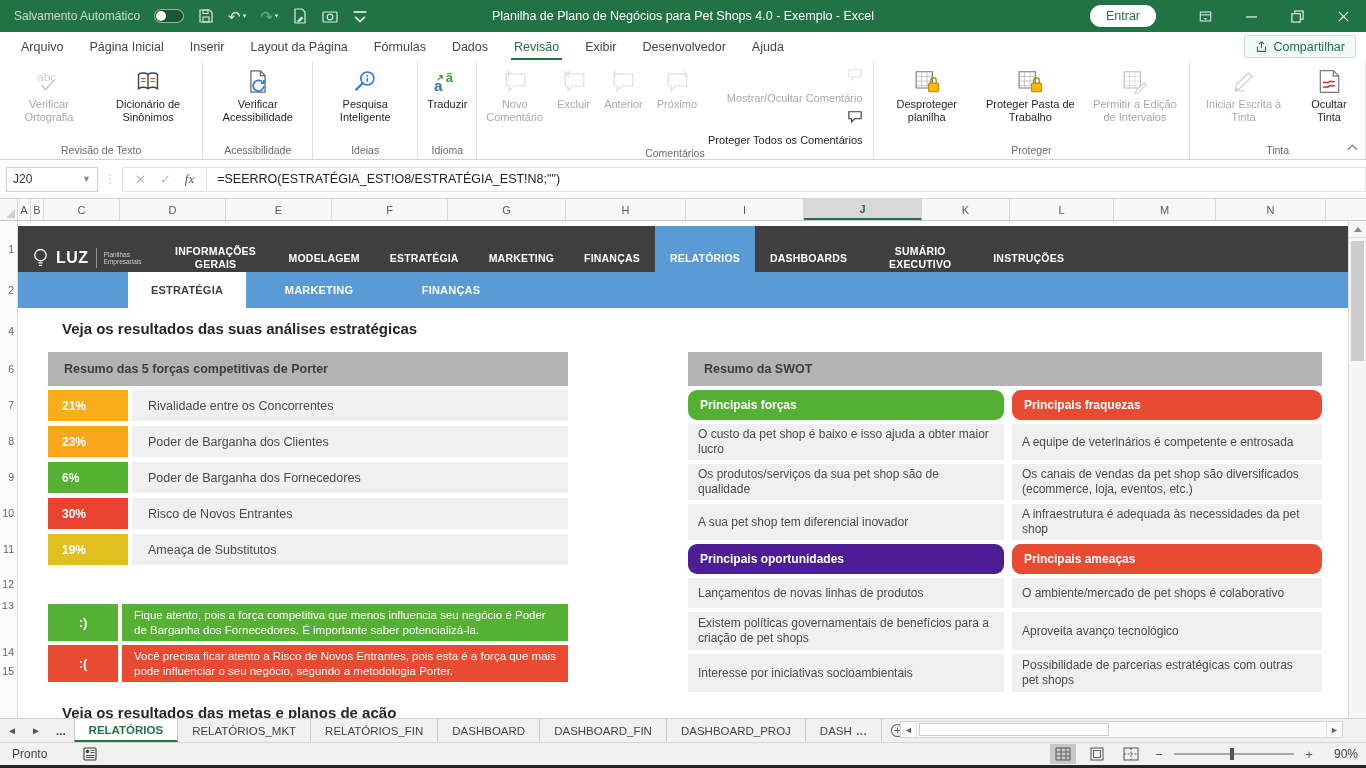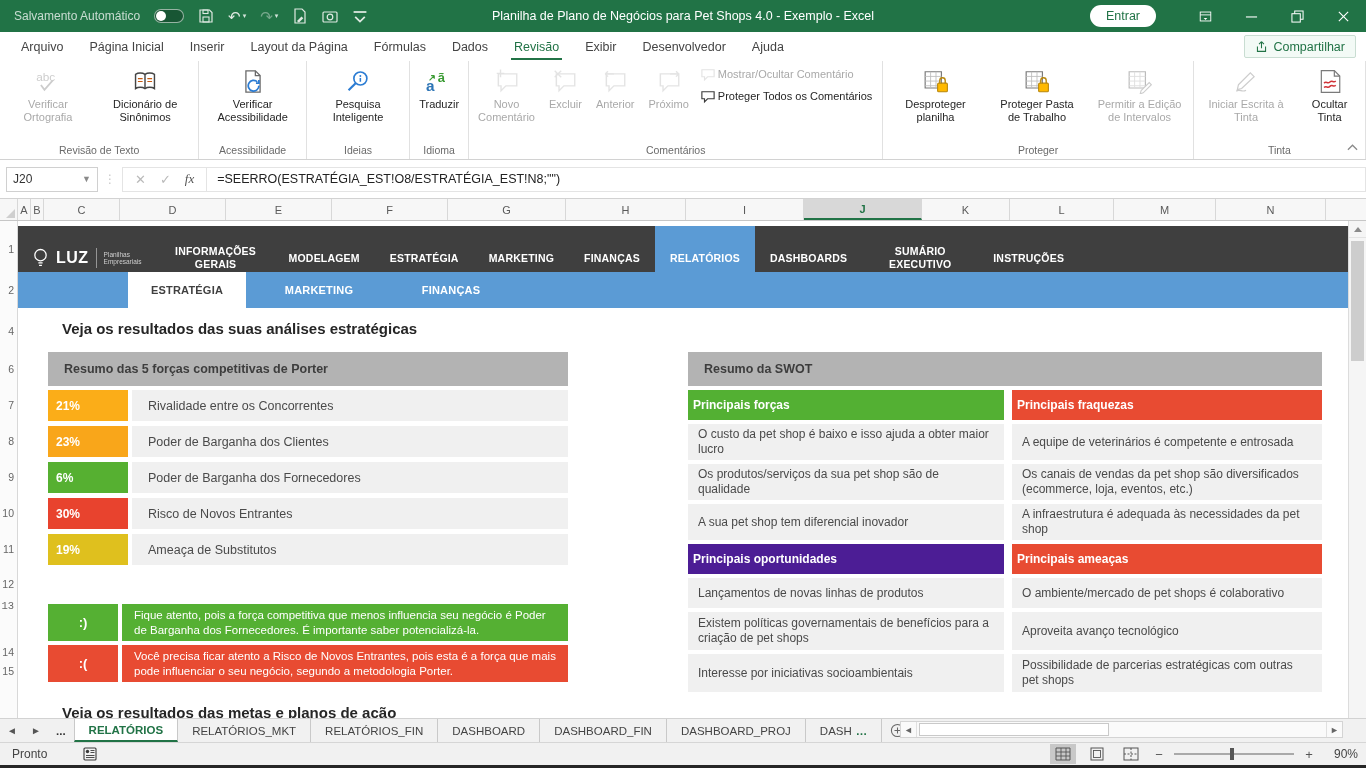--- a/index.html
+++ b/index.html
@@ -40,21 +40,21 @@
   .ribbon{position:absolute;left:0;top:61px;width:1366px;height:99px;background:#fff;border-bottom:1px solid #d2d2d2;display:flex;align-items:stretch;overflow:hidden;}
   .rgroup{position:relative;display:flex;flex-direction:column;border-right:1px solid #e1e1e1;padding:3px 2px 0 2px;}
   .rrow{display:flex;align-items:stretch;flex:1;}
   .rbtn{display:flex;flex-direction:column;align-items:center;justify-content:flex-start;padding:3px 7px 0 7px;text-align:center;}
   .rbtn .ricon{height:28px;display:flex;align-items:center;justify-content:center;}
   .rbtn .ricon svg{width:26px;height:25px;}
   .rbtn .rlabel{font-size:11px;line-height:13px;color:#262626;max-width:104px;margin-top:3px;}
   .rbtn.disabled .rlabel{color:#a9a9a9;}
   .rbtn.disabled .ricon svg{opacity:.5;filter:grayscale(1);}
   .rstack{display:flex;flex-direction:column;justify-content:flex-start;gap:6px;padding:4px 8px 0 4px;}
-  .sbtn{display:flex;align-items:flex-start;gap:2px;font-size:11px;color:#262626;white-space:nowrap;}
+  .sbtn{display:flex;align-items:flex-end;gap:8px;font-size:11px;color:#262626;white-space:nowrap;flex-direction:column;}
   .sbtn svg{width:16px;height:14px;}
   .sbtn.disabled{color:#a9a9a9;}
   .sbtn.disabled svg{opacity:.5;filter:grayscale(1);}
   .rgroup-label{height:19px;display:flex;align-items:center;justify-content:center;font-size:10.5px;color:#6a6a6a;white-space:nowrap;padding:0 8px;}
   .collapse-ribbon{position:absolute;right:8px;bottom:3px;}
   .collapse-ribbon svg{width:11px;height:9px;}
 
   
   .formulabar{position:absolute;left:0;top:160px;width:1366px;height:39px;background:#fff;border-bottom:1px solid #d2d2d2;display:flex;align-items:center;}
   .namebox{width:92px;height:25px;margin-left:6px;border:1px solid #d0d0d0;display:flex;align-items:center;font-size:12px;color:#333;padding:0 6px;justify-content:space-between;}
@@ -85,28 +85,28 @@
   .navitem .w2{max-width:86px;}
   .navitem.active{background:#5b9bd5;}
   .subnav{position:absolute;left:18px;top:272px;width:1330px;height:36px;background:#5b9bd5;display:flex;align-items:stretch;}
   .subtab{width:118px;margin-right:14px;display:flex;align-items:center;justify-content:center;font-size:11px;font-weight:bold;color:#fff;letter-spacing:.2px;}
   .subtab:first-child{margin-left:110px;}
   .subtab.active{background:#fff;color:#404040;}
   .section-title{position:absolute;left:62px;top:320px;font-size:15px;font-weight:bold;color:#262626;}
   .bottom-title{position:absolute;left:62px;top:704px;font-size:15px;font-weight:bold;color:#262626;}
 
   .tbl-header{position:absolute;background:#b3b3b3;display:flex;align-items:center;padding-left:16px;font-size:12.5px;font-weight:bold;color:#3d3d3d;}
-  .p-val{position:absolute;left:48px;width:80px;height:31px;display:flex;align-items:center;padding-left:8px;color:#fff;font-weight:bold;font-size:12px;}
+  .p-val{position:absolute;left:48px;width:80px;height:31px;display:flex;align-items:center;padding-left:14px;color:#fff;font-weight:bold;font-size:12px;}
   .p-label{position:absolute;left:132px;width:436px;height:31px;background:#f0f0f0;display:flex;align-items:center;padding-left:16px;font-size:12.5px;color:#4a4a4a;}
   .note-icon{position:absolute;left:48px;width:70px;display:flex;align-items:center;justify-content:center;color:#fff;font-weight:bold;font-size:13px;}
   .note-text{position:absolute;left:122px;width:446px;color:#fff;font-size:11.5px;line-height:15px;display:flex;align-items:center;padding:0 12px;}
 
   .swot-grid{position:absolute;left:688px;top:390px;width:634px;display:grid;grid-template-columns:316px 310px;column-gap:8px;row-gap:4px;
              grid-template-rows:30px 36px 36px 36px 30px 30px 38px 38px;}
-  .swot-h{display:flex;align-items:center;padding-left:5px;color:#fff;font-weight:bold;font-size:12px;}
+  .swot-h{display:flex;align-items:center;padding-left:12px;color:#fff;font-weight:bold;font-size:12px;border-radius:9px;}
   .swot-c{background:#f0f0f0;display:flex;align-items:center;padding:2px 10px;font-size:12px;color:#4a4a4a;line-height:15px;}
 
   
   .vscroll{position:absolute;left:1348px;top:221px;width:18px;height:497px;background:#f5f5f5;border-left:1px solid #dcdcdc;}
   .vs-up{height:17px;border-bottom:1px solid #e3e3e3;display:flex;align-items:center;justify-content:center;}
   .vs-thumb{position:absolute;left:2px;right:2px;top:20px;height:120px;background:#cdcdcd;}
   .tri{width:0;height:0;border-left:4px solid transparent;border-right:4px solid transparent;border-bottom:5px solid #8a8a8a;}
 
   
   .sheettabs{position:absolute;left:0;top:718px;width:1366px;height:24px;background:#f1f1f1;border-top:1px solid #d2d2d2;display:flex;align-items:stretch;font-size:11.5px;color:#444;}

